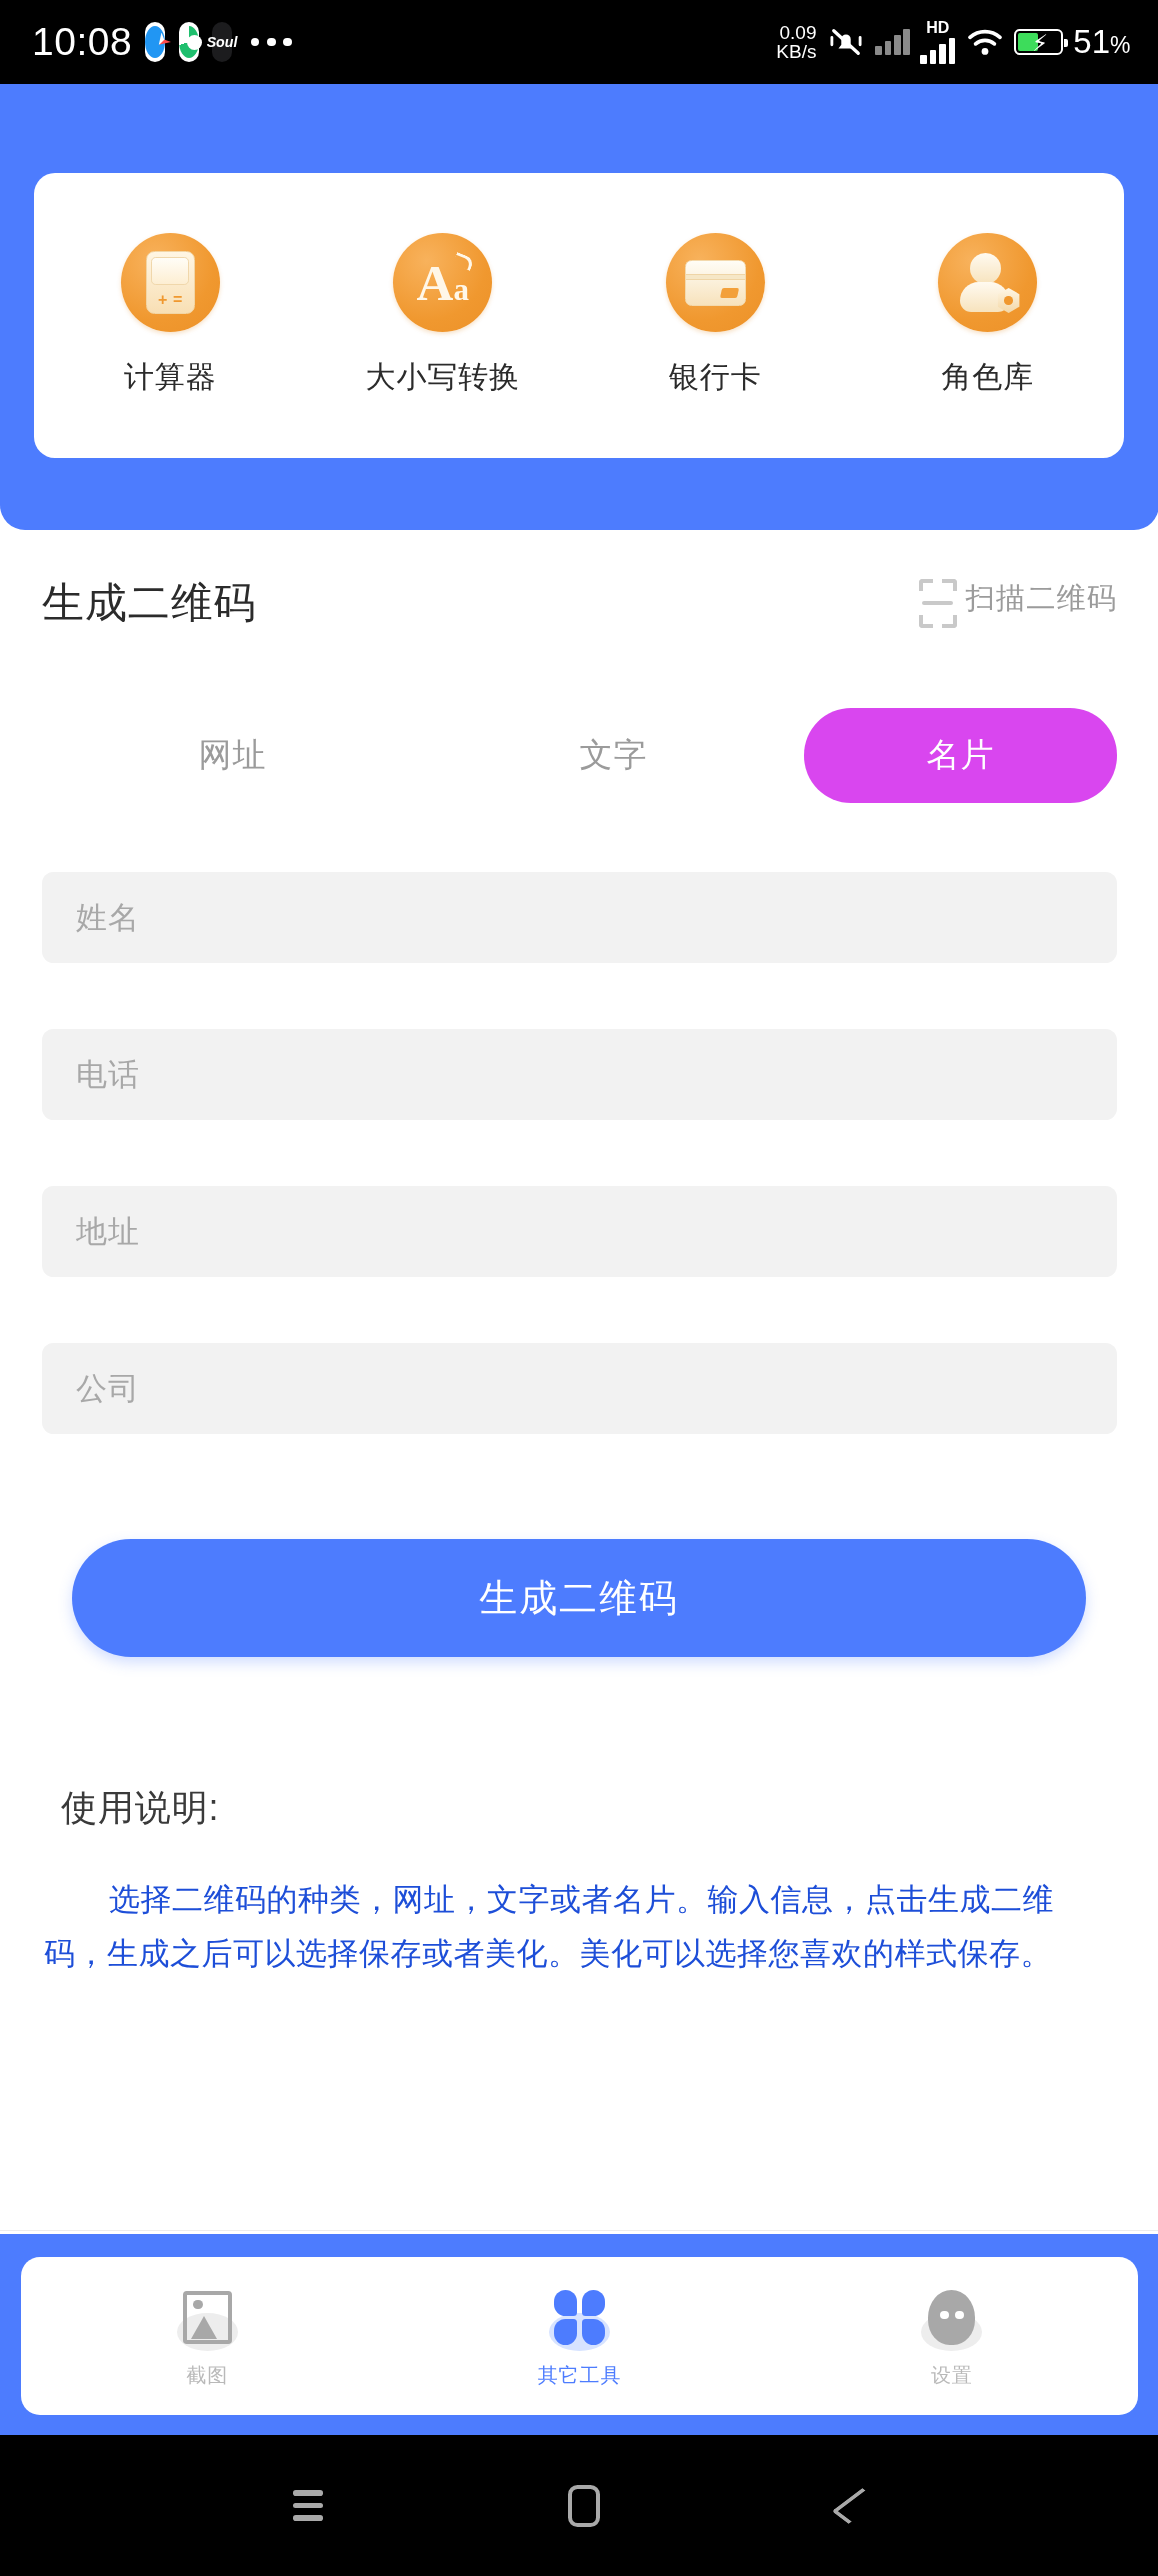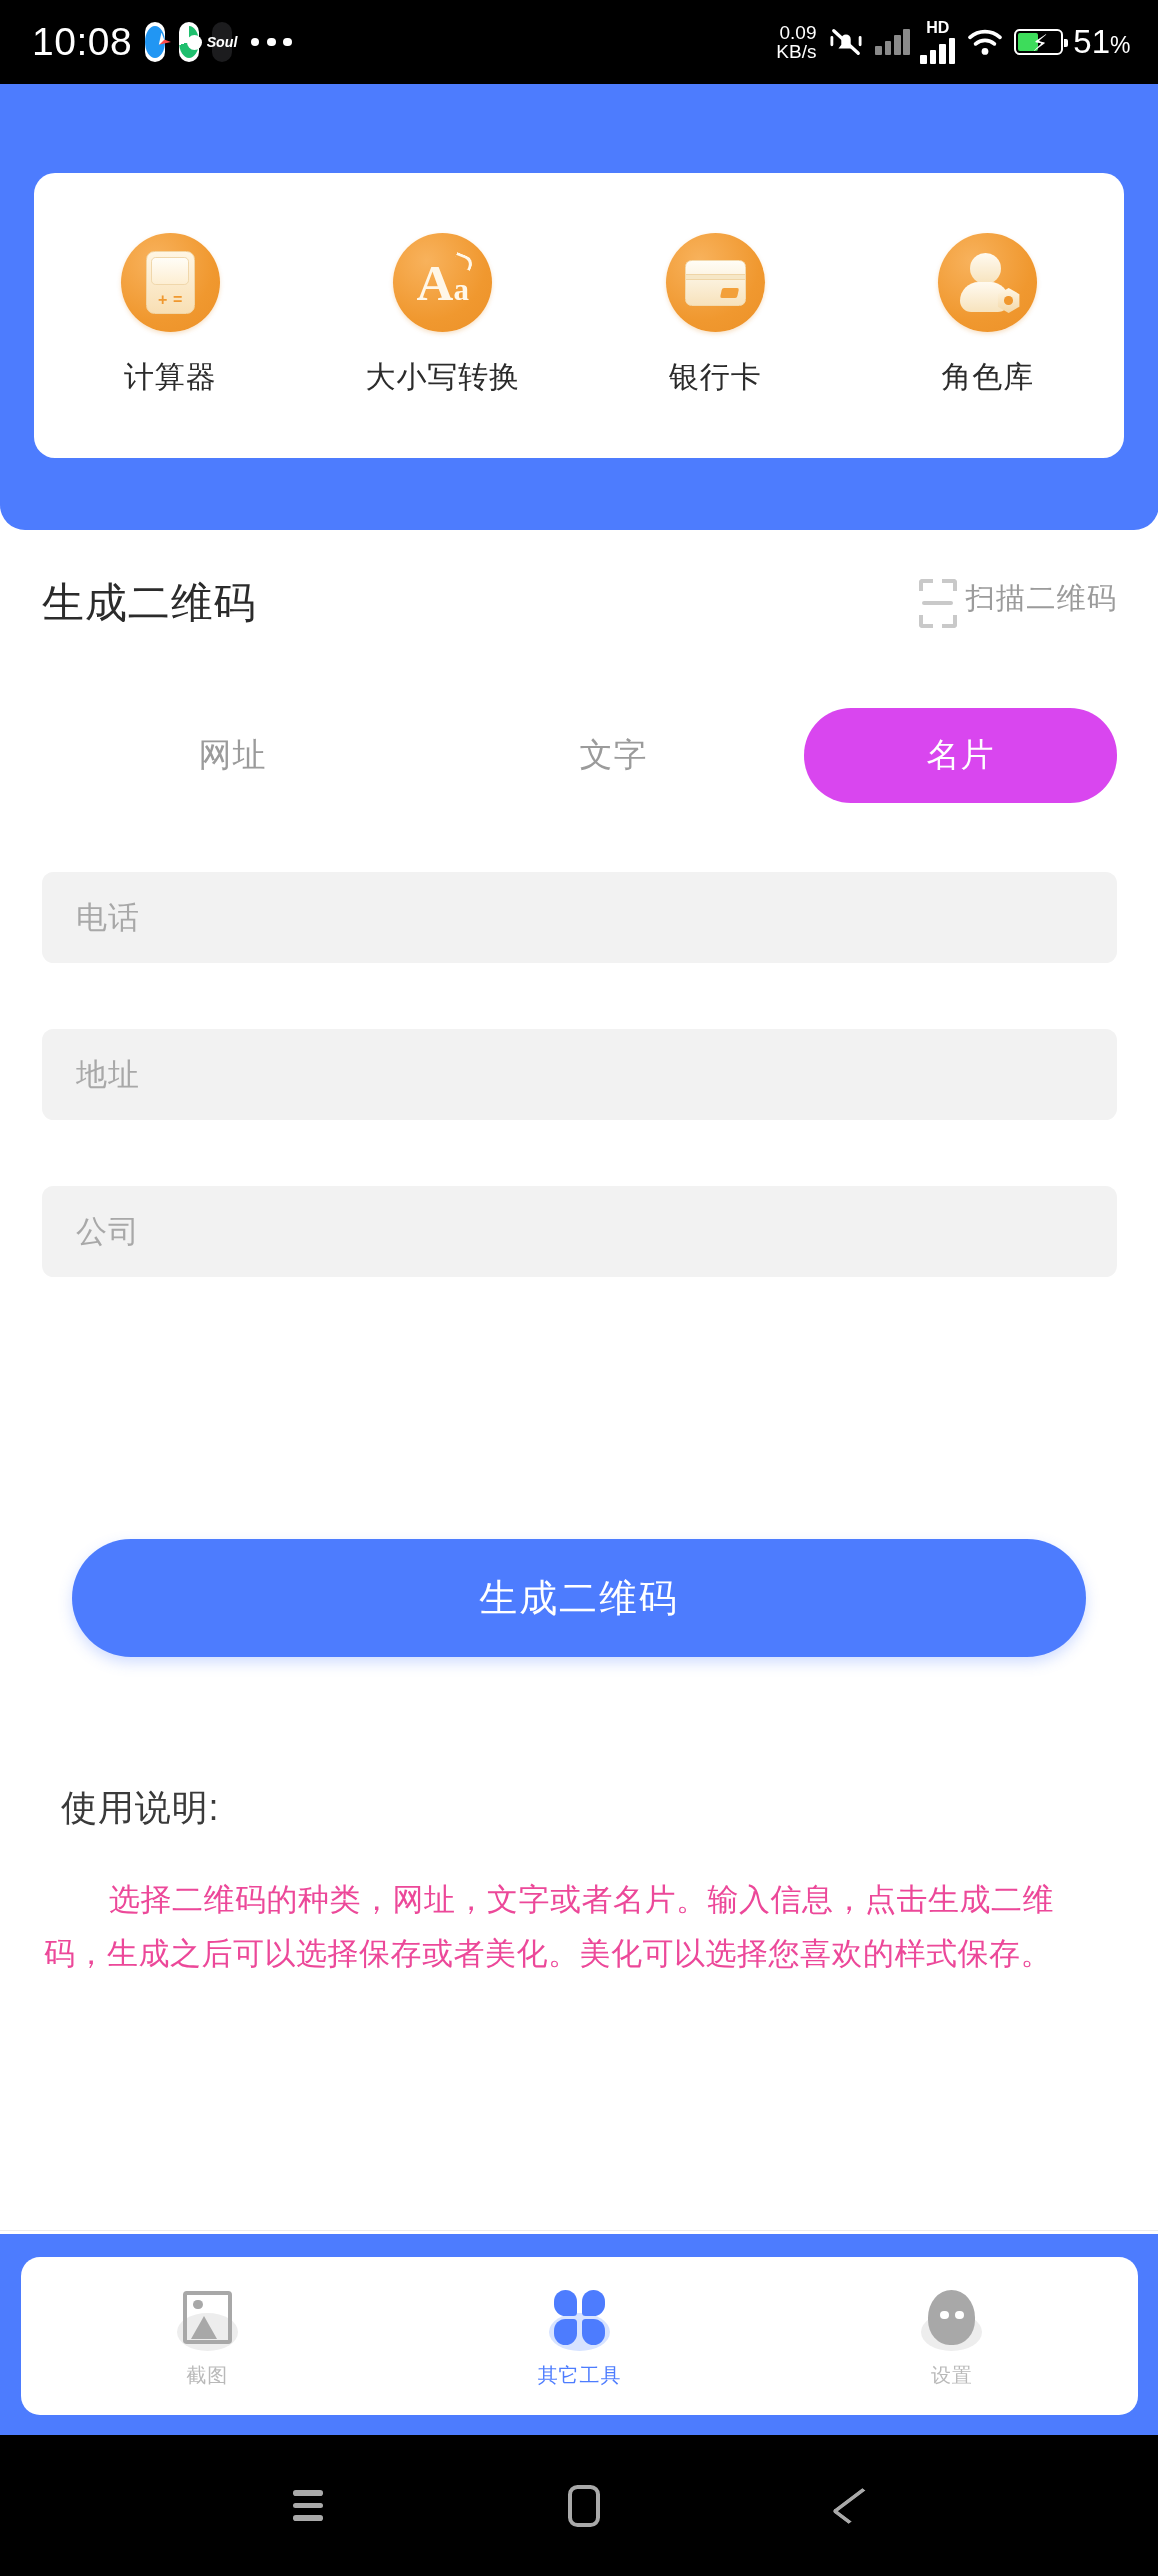--- a/index.html
+++ b/index.html
@@ -126,21 +126,21 @@
 
   .gen-btn { position:absolute; top: 1539px; left: 72px; width: 1014px; height: 118px;
              background:#4d7cfe; color:#fff; border-radius: 59px; border:none;
              font-size: 38px; letter-spacing: 1.9px; font-family: inherit;
              display:flex; align-items:center; justify-content:center;
              box-shadow: 0 5.7px 13.3px rgba(77,124,254,.25); }
 
   
   .usage-title { position:absolute; top: 1784px; left: 61px; font-size: 36px; color:#3a3a3a; letter-spacing:0.9px; }
   .usage-body { position:absolute; top: 1873px; left: 44px; width: 1071px;
-                font-size: 31px; color:#ec4899; line-height: 1.75; text-indent: 65px; letter-spacing: 0.5px; }
+                font-size: 31px; color:#1d4ed8; line-height: 1.75; text-indent: 65px; letter-spacing: 0.5px; }
 
   .spacer-line { position:absolute; top: 2230px; left:0; width:1159px; height:0.9px; background:#ececec; }
 
   
   .bottom-blue { position:absolute; top: 2234px; left: 0; width: 1159px; height: 201px; background:#4d7cfe; }
   .bnav { position:absolute; top: 2257px; left: 21px; width: 1117px; height: 158px;
           background:#ffffff; border-radius: 19px; display:flex; align-items:center; }
   .bnav-item { flex:1; display:flex; flex-direction:column; align-items:center; gap: 9.5px; }
   .bnav-ico { width: 76px; height: 70px; position: relative; display:flex; align-items:center; justify-content:center; }
   .bnav-ico .shadow { position:absolute; left: 7.6px; bottom: 1.9px; width: 61px; height: 38px; border-radius:50%; background:#ededed; }
@@ -296,20 +296,23 @@
   </div>
 
   <div class="tabs">
     <div class="tab">网址</div>
     <div class="tab">文字</div>
     <div class="tab active">名片</div>
   </div>
 
   <div class="fields">
     <div class="field">
+      <span>姓名</span>
+    </div>
+    <div class="field">
       <span>电话</span>
     </div>
     <div class="field">
       <span>地址</span>
     </div>
     <div class="field">
       <span>公司</span>
     </div>
   </div>
 

